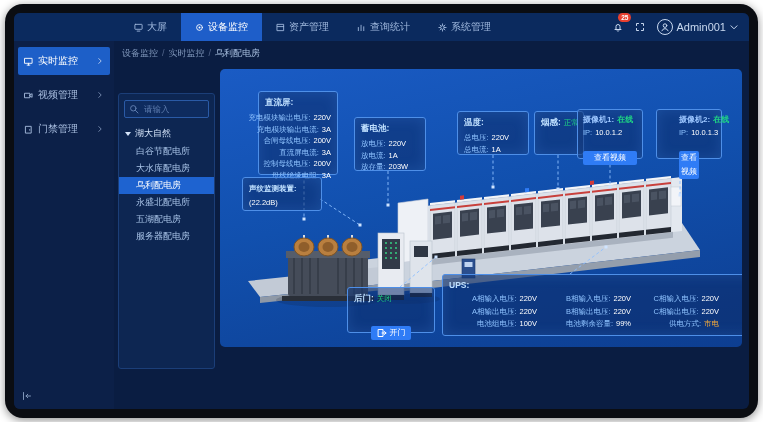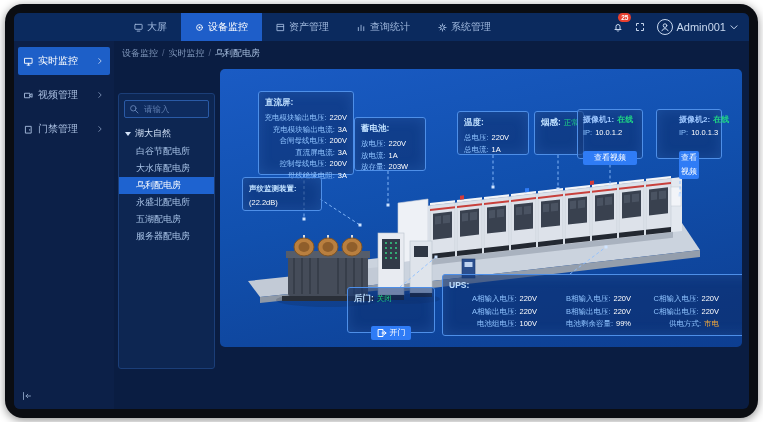--- a/index.html
+++ b/index.html
@@ -57,21 +57,21 @@
     padding:5px 6px;box-sizing:border-box;box-shadow:inset 0 0 14px rgba(90,160,255,.18);}
   .callout .title{color:#BFE0FF;font-weight:bold;font-size:8.5px;margin-bottom:3px;white-space:nowrap;}
   .kv{display:flex;font-size:7.5px;line-height:11.5px;color:#8FC3FF;white-space:nowrap;}
   .kv.right{justify-content:flex-end;}
   .kv .v{color:#fff;margin-left:3px;}
   .v-green{color:#1FD584 !important;}
   .v-orange{color:#F2A93B !important;}
   .btn{background:#2F7CF6;color:#fff;font-size:8px;line-height:14px;border-radius:2px;text-align:center;
     margin-top:12px;cursor:pointer;display:flex;align-items:center;justify-content:center;gap:3px;}
 
-  #panel-dc{left:38px;top:22px;width:96px;height:84px;}
+  #panel-dc{left:38px;top:22px;width:80px;height:84px;}
   #panel-battery{left:134px;top:48px;width:72px;height:54px;}
   #panel-temp{left:237px;top:42px;width:72px;height:44px;}
   #panel-smoke{left:314px;top:42px;width:50px;height:44px;}
   #panel-cam1{left:357px;top:40px;width:66px;height:50px;padding:4px 5px;}
   #panel-cam2{left:436px;top:40px;width:66px;height:50px;padding:4px 22px;}
   #panel-acoustic{left:22px;top:108px;width:80px;height:34px;}
   #panel-door{left:127px;top:218px;width:88px;height:46px;}
   #panel-ups{left:222px;top:205px;width:327px;height:62px;}
   .ups-grid{display:grid;grid-template-columns:88px 92px 86px;column-gap:2px;row-gap:1px;margin-top:2px;}
   .cam-title{display:flex;font-size:8px;color:#9CC6FF;font-weight:bold;white-space:nowrap;}

